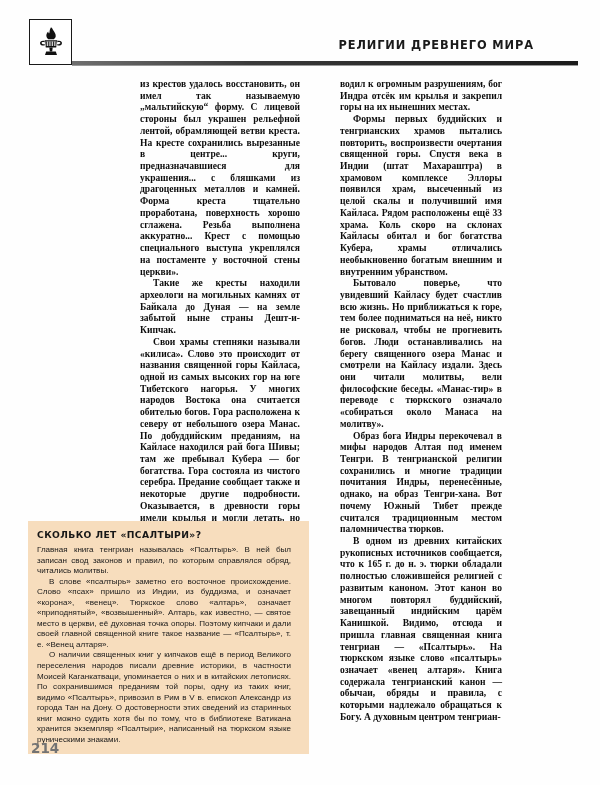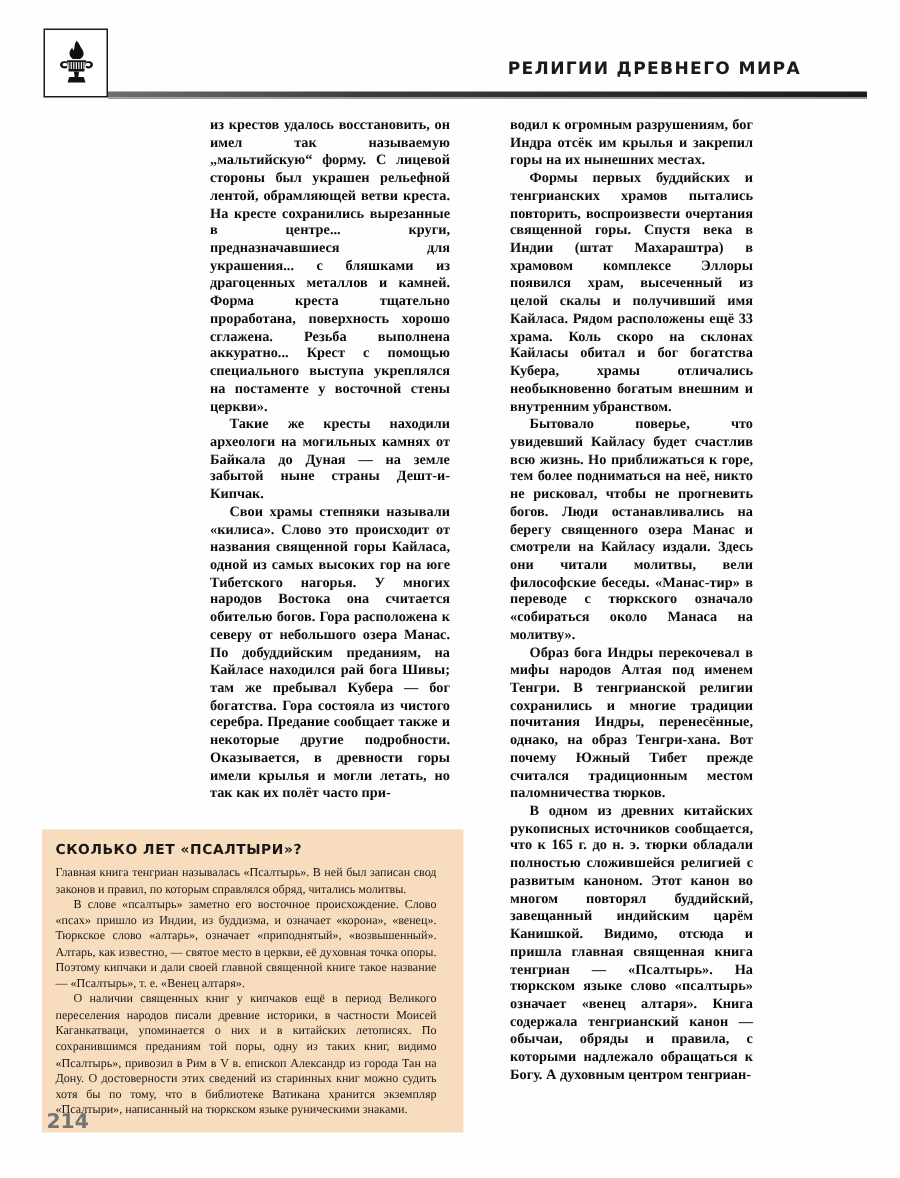--- a/index.html
+++ b/index.html
@@ -99,33 +99,32 @@
 
   
   .callout {
     position: absolute;
     left: 28px;
     top: 521px;
     width: 281px;
     background: #f7ddbd;
     box-sizing: border-box;
     padding: 8px 18px 9px 9px;
-    margin-top: 32px;
   }
   .callout-title {
     font-family: "DejaVu Sans", "Liberation Sans", sans-serif;
     font-size: 9.2px;
     font-weight: 700;
     letter-spacing: 0.4px;
     color: #171717;
     margin: 0 0 5px 0;
     white-space: nowrap;
   }
   .callout-body {
-    font-family: Liberation Serif, serif;
+    font-family: Liberation Sans, sans-serif;
     font-size: 8.05px;
     line-height: 10.55px;
     text-align: justify;
     color: #181818;
   }
   .callout-body p {
     margin: 0;
     text-indent: 12px;
   }
   .callout-body p.noindent { text-indent: 0; }

